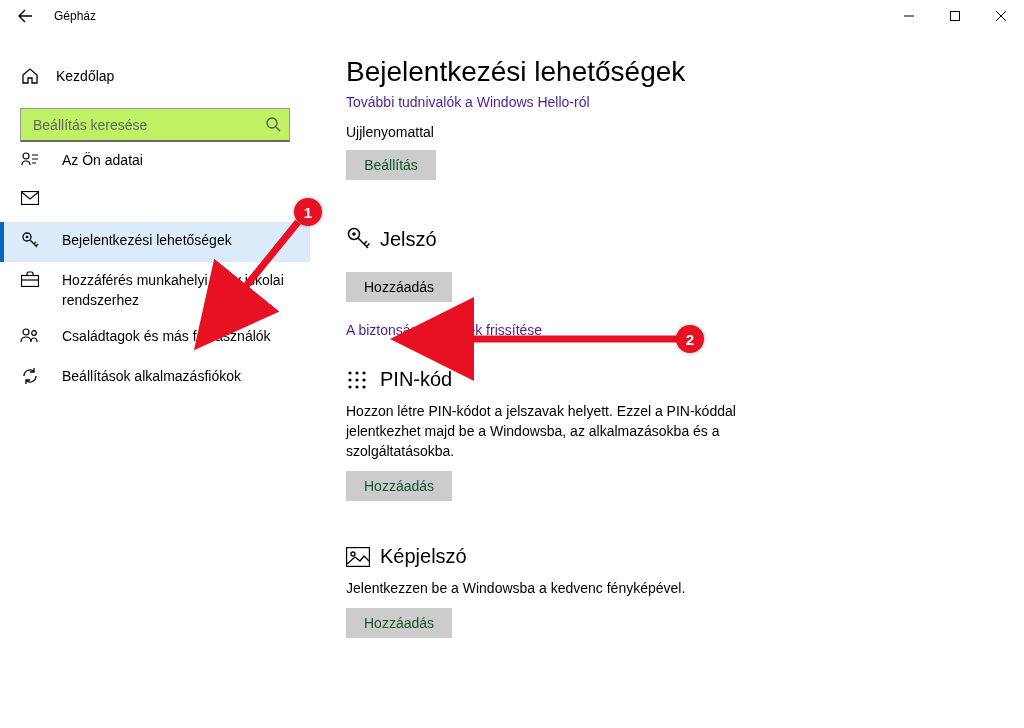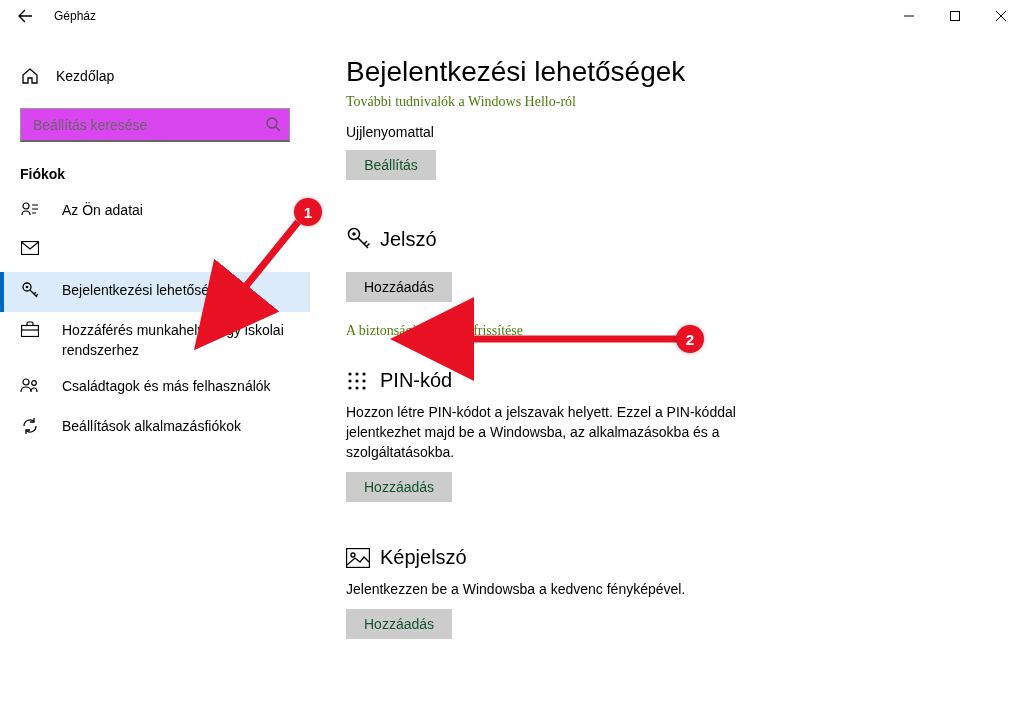--- a/index.html
+++ b/index.html
@@ -16,36 +16,36 @@
     cursor:pointer;}
   .wbtn svg{display:block;}
   
   .body{display:flex;height:calc(100% - 32px);}
   .sidebar{width:310px;padding:24px 0 0 0;box-sizing:border-box;}
   .home-row{display:flex;align-items:center;height:40px;padding:0 20px;cursor:pointer;}
   .home-row .icon{width:20px;display:flex;justify-content:center;}
   .home-row .lbl{margin-left:16px;}
   .search-wrap{margin:12px 20px 0 20px;position:relative;}
   .search{width:100%;height:34px;box-sizing:border-box;padding:0 36px 0 12px;
-    border:1px solid #999;border-bottom:2px solid #666;background:#d946ef;font-size:14px;
+    border:1px solid #999;border-bottom:2px solid #666;background:#bef264;font-size:14px;
     outline:none;}
   .search::placeholder{color:#666;}
   .search-ico{position:absolute;right:9px;top:8px;pointer-events:none;}
   .group-title{font-weight:600;font-size:14px;margin:24px 0 10px 20px;}
   .navitem{display:flex;align-items:flex-start;min-height:40px;padding:8px 20px 8px 20px;
     cursor:pointer;box-sizing:border-box;line-height:20px;gap:6px;}
   .navitem .icon{width:20px;flex:0 0 20px;display:flex;justify-content:center;padding-top:1px;}
   .navitem .lbl{margin-left:16px;}
   .navitem.active{background:#dcebf9;position:relative;}
   .navitem.active::before{content:"";position:absolute;left:0;top:0;bottom:0;width:4px;
     background:#0067c0;}
   
   .main{flex:1;padding:24px 40px 0 36px;box-sizing:border-box;overflow:hidden;}
   .page-title{font-size:28px;font-weight:300;margin:0 0 6px 0;}
-  .link{color:#4d7c0f;cursor:pointer;font-family:Liberation Serif, serif;}
+  .link{color:#4c1d95;cursor:pointer;}
   .section{margin-top:30px;}
   .section-h{display:flex;align-items:center;margin-bottom:10px;}
   .section-h .icon{width:28px;flex:0 0 28px;display:flex;justify-content:flex-start;}
   .section-h .ttl{font-size:20px;font-weight:400;margin-left:6px;}
   .desc{color:#000;line-height:20px;max-width:430px;}
   .btn{display:inline-block;min-width:90px;padding:7px 18px;background:#ccc;border:none;
     font-size:14px;cursor:pointer;margin-top:10px;color:#000;}
   .btn.disabled{color:#14532d;cursor:default;}
   .sub-link{margin-top:20px;}
   .hello-link{display:block;margin-top:6px;}
@@ -102,21 +102,20 @@
       <div class="search-wrap">
         <input class="search" placeholder="Beállítás keresése" style="">
         <span class="search-ico">
           <svg width="16" height="16" viewBox="0 0 16 16">
               <circle cx="7" cy="7" r="5" stroke="#555" stroke-width="1.3" fill="none"></circle>
               <path d="M11 11 L15 15" stroke="#555" stroke-width="1.3"></path>
             </svg>
         </span>
       </div>
 
-      <div class="group-title">Fiókok</div>
 
       <div class="navitem">
         <span class="icon">
           <svg width="18" height="16" viewBox="0 0 18 16">
               <circle cx="5" cy="5" r="3" stroke="#000" fill="none" stroke-width="1.2"></circle>
               <path d="M1 14c0-3 2-4 4-4s4 1 4 4" stroke="#000" fill="none" stroke-width="1.2"></path>
               <path d="M11 4h6M11 8h6M11 12h4" stroke="#000" stroke-width="1.2"></path>
             </svg>
         </span>
         <span class="lbl">Az Ön adatai</span>

